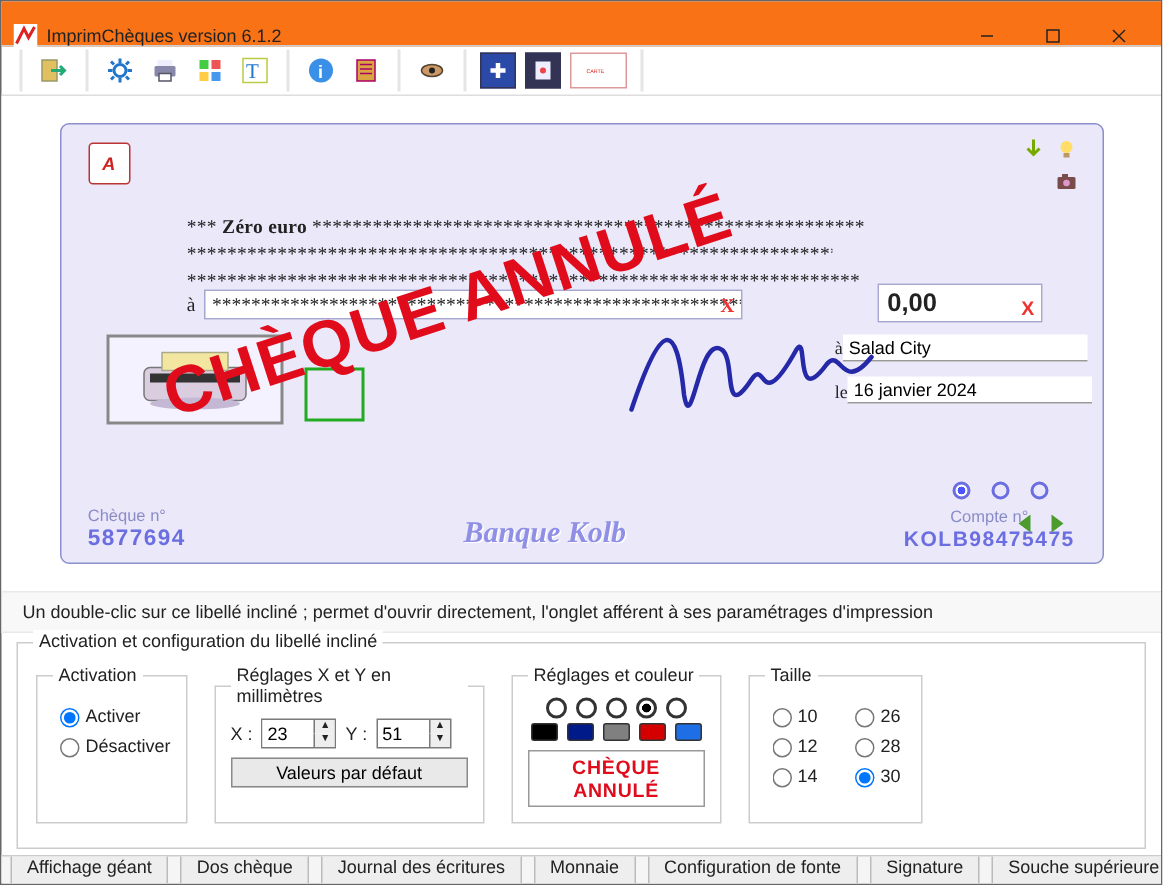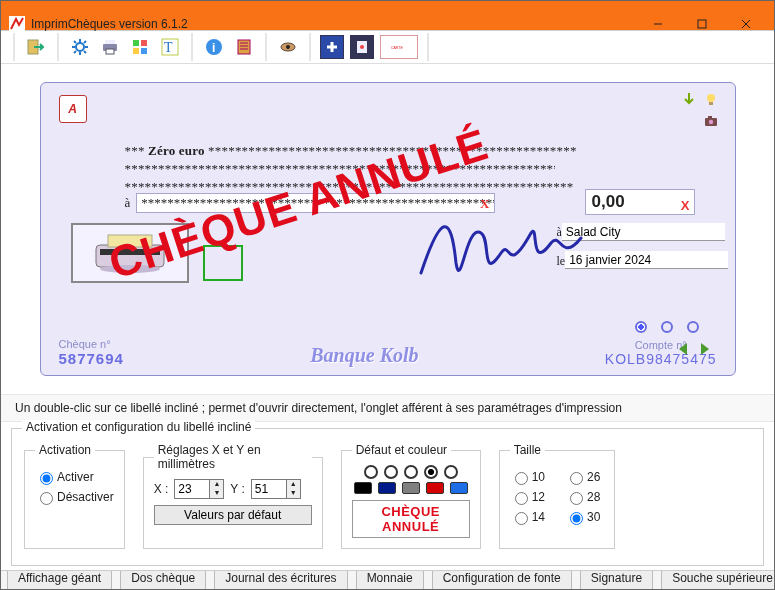--- a/index.html
+++ b/index.html
@@ -43,21 +43,21 @@
   .printer-box{position:absolute; left:30px; top:140px; width:118px; height:60px; border:2px solid #888; background:#f4f2ff;display:flex;align-items:center;justify-content:center;}
   .mini-box{position:absolute; left:162px; top:162px;width:40px;height:36px;border:2px solid #2a2;}
   .radios3{position:absolute; right:36px; bottom:42px; display:flex; gap:14px;}
   .radio3{width:12px;height:12px;border:2px solid #6b6ee0;border-radius:50%;}
   .radio3.sel{background:radial-gradient(circle,#4b55ff 45%,#fff 48%);}
   .bottom-row{position:absolute;left:18px;right:18px;bottom:8px;display:flex;align-items:flex-end;}
   .chqnum{color:#8a8cc8;font-size:11px;}
   .chqnum .big{color:#6b6ee0;font-size:15px;font-weight:bold;letter-spacing:1px;}
   .bank{flex:1;text-align:center;color:#8f8fe6;font-size:20px;font-weight:bold;font-style:italic;font-family:"Times New Roman",serif;text-shadow:1px 1px #fff;}
   .compte{text-align:center;color:#8a8cc8;font-size:11px;}
-  .compte .big{color:#6b6ee0;font-size:14px;font-weight:normal;letter-spacing:1px;}
+  .compte .big{color:#6b6ee0;font-size:14px;font-weight:bold;letter-spacing:1px;}
   .navarrows{position:absolute;right:4px;bottom:6px;display:flex;gap:2px;}
   .navarrows svg{width:18px;height:18px;}
 
   .watermark{position:absolute; left:70px; top:10px; font-size:44px; font-weight:bold; color:#e00c1c; transform:rotate(-18deg); font-family:"Arial Black",Arial,sans-serif; pointer-events:none; white-space:nowrap;letter-spacing:1px;}
 
   .hint-bar{padding:6px 14px; border-top:1px solid #e8e8e8;border-bottom:1px solid #e8e8e8;font-size:12px;background:#f8f8f8;}
   .panel{margin:6px 10px 4px; border:1px solid #ccc; padding:10px 12px 12px; position:relative;}
   .panel .legend{position:absolute;top:-9px;left:10px;background:#fff;padding:0 4px;font-size:12px;}
   .row-groups{display:flex; gap:18px;}
   fieldset.subgroup{border:1px solid #ccc;padding:8px 10px 10px;position:relative; margin:4px 0;}
@@ -330,21 +330,21 @@
               <span class="btns">
                 <div>▲</div>
                 <div>▼</div>
               </span>
             </span>
         </div>
         <button class="btn-std" style="width:100%">Valeurs par défaut</button>
       </fieldset>
 
       <fieldset class="subgroup" style="width:140px">
-        <legend>Défaut et couleur</legend>
+        <legend>Réglages et couleur</legend>
         <div class="swatches">
           <span class="sw-sel"></span>
           <span class="sw-sel"></span>
           <span class="sw-sel"></span>
           <span class="sw-sel" style="background:radial-gradient(circle,#000 40%,#fff 44%)"></span>
           <span class="sw-sel"></span>
         </div>
         <div class="swatches" style="margin-top:3px" id="color-swatches">
             <span class="sw" style="background: rgb(0, 0, 0);"></span>
             <span class="sw" style="background: rgb(0, 26, 138);"></span>

